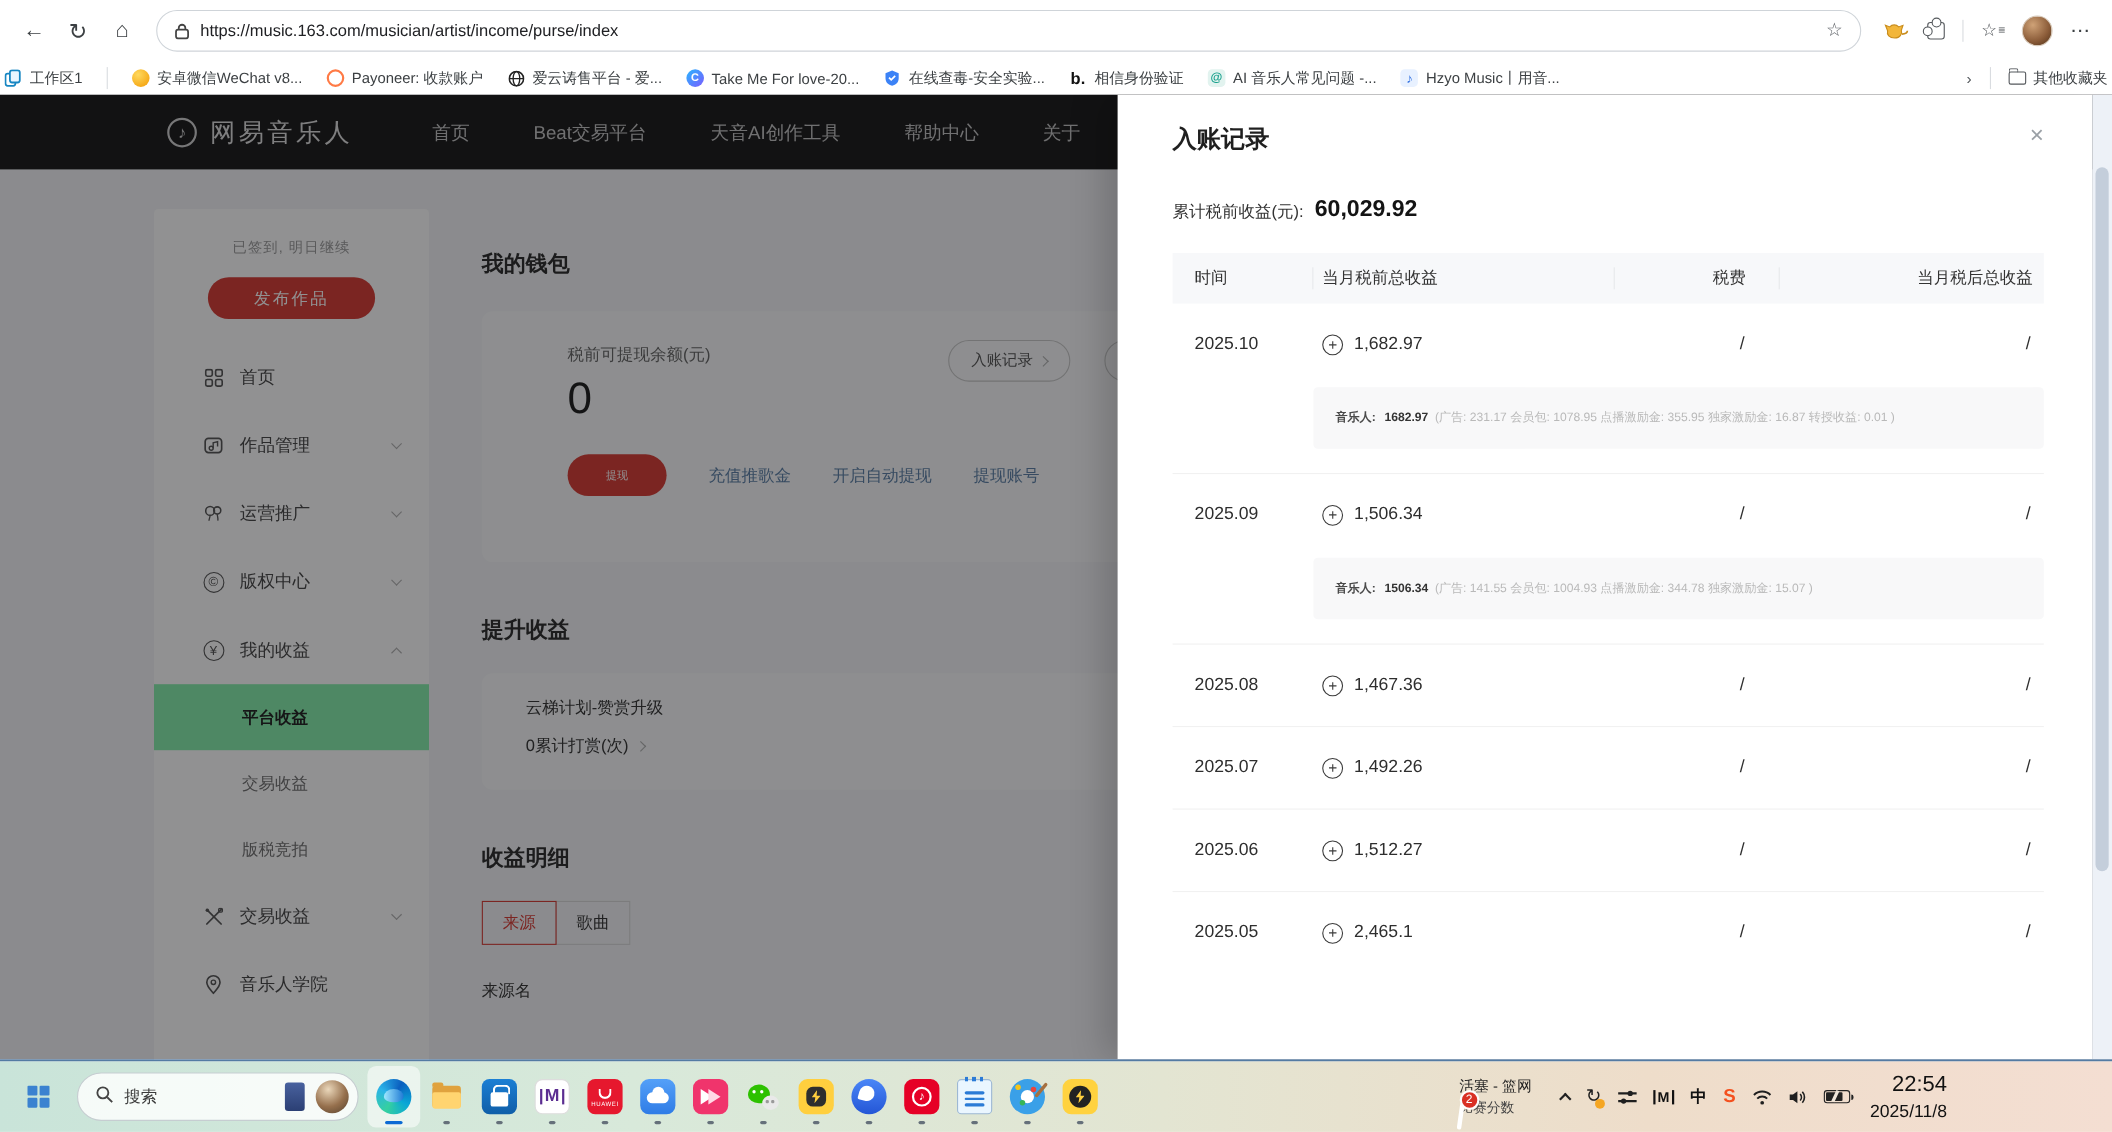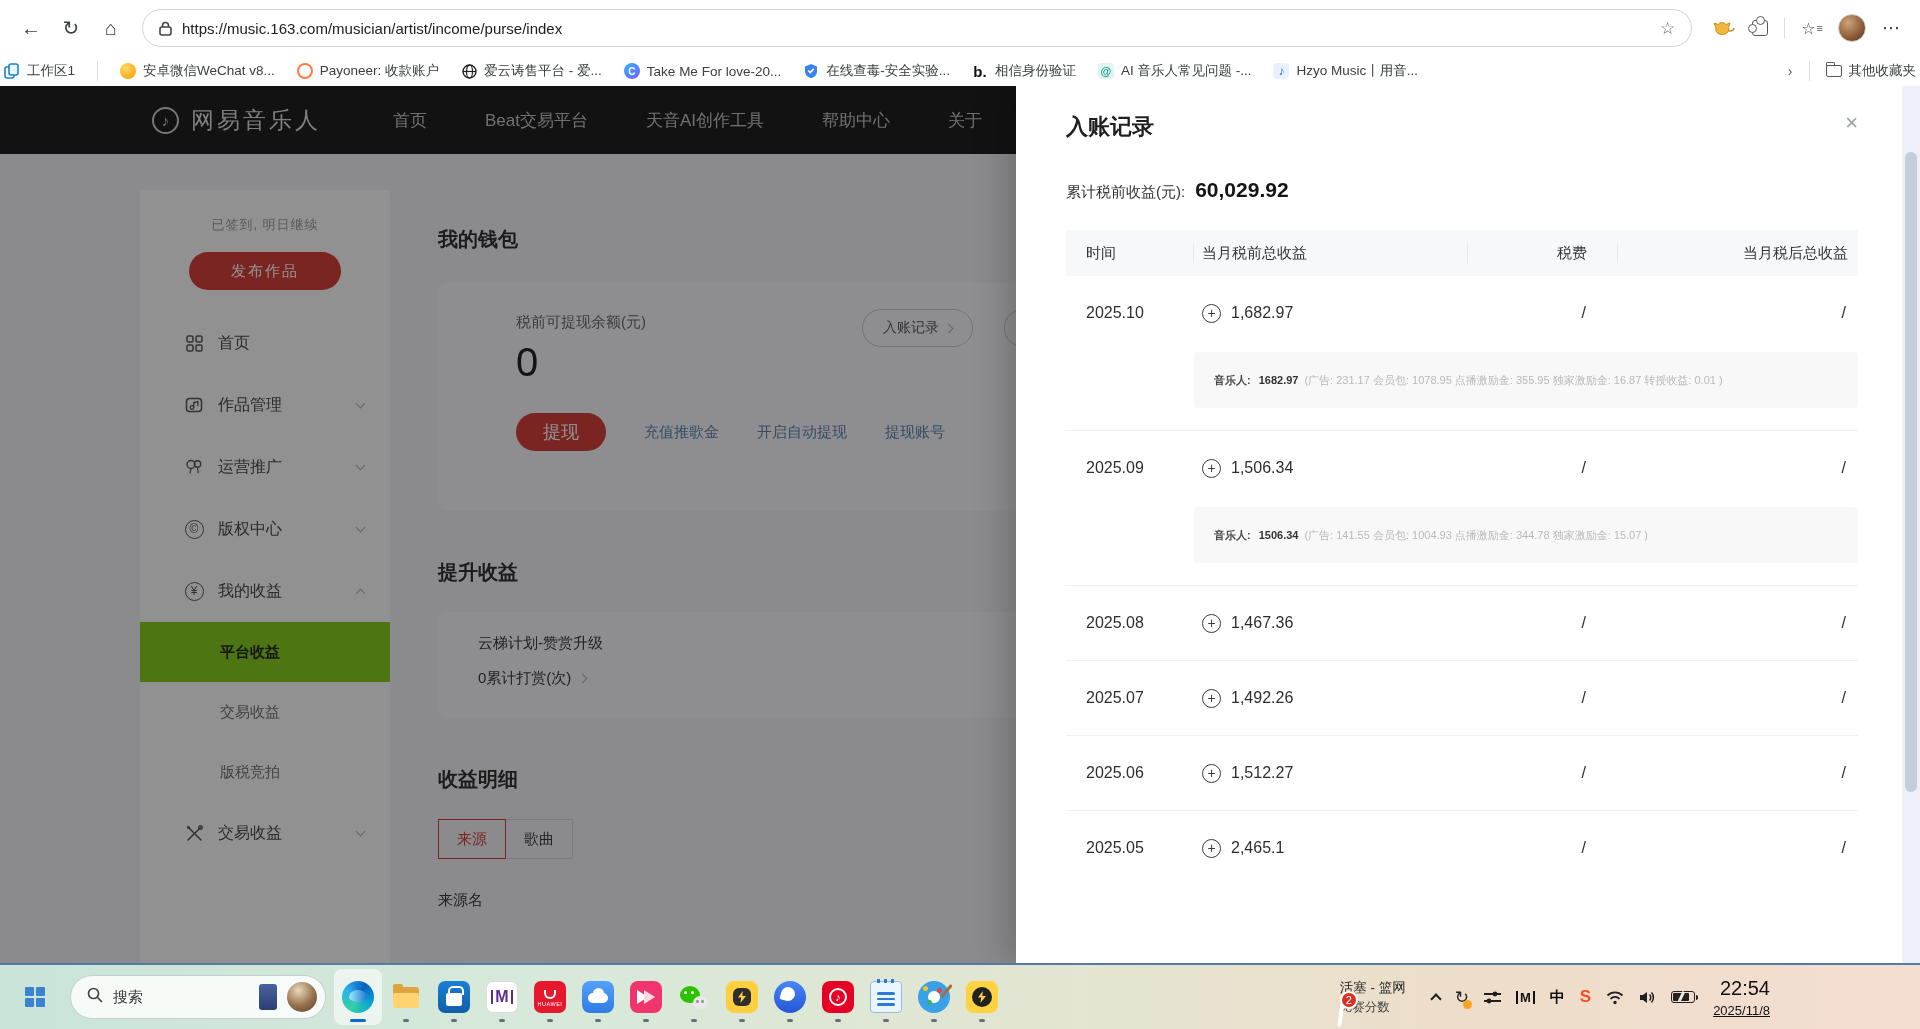--- a/index.html
+++ b/index.html
@@ -56,31 +56,31 @@
   
   .sidecard{position:absolute;left:140px;top:104px;bottom:0;width:250px;background:#fff;border-radius:4px 4px 0 0;}
   .signin{text-align:center;padding-top:26px;font-size:13px;color:#9b9b9b;letter-spacing:1px;}
   .pubbtn{margin:18px auto 0;width:152px;height:38px;background:var(--red);border-radius:19px;color:#fff;font-size:15px;display:flex;align-items:center;justify-content:center;letter-spacing:2px;cursor:pointer;}
   .menu{margin-top:22px;}
   .mitem{height:62px;display:flex;align-items:center;padding:0 26px 0 44px;font-size:16px;color:#454545;cursor:pointer;}
   .mico{width:20px;height:20px;margin-right:14px;display:flex;align-items:center;justify-content:center;color:#555;font-size:16px;flex:none;}
   .chev{width:7px;height:7px;border-right:1.5px solid #b0b0b0;border-bottom:1.5px solid #b0b0b0;transform:rotate(45deg);margin-left:auto;margin-top:-3px;}
   .chev.up{transform:rotate(-135deg);margin-top:4px;}
   .msub{height:60px;display:flex;align-items:center;padding-left:80px;font-size:15px;color:#707070;cursor:pointer;}
-  .msub.active{background:#84cc16;color:#1f1f1f;font-weight:bold;}
+  .msub.active{background:#86efac;color:#1f1f1f;font-weight:bold;}
   .circ{width:19px;height:19px;border:1.4px solid #555;border-radius:50%;display:flex;align-items:center;justify-content:center;font-size:12px;}
 
   
   .maincol{position:absolute;left:438px;top:104px;right:0;bottom:0;}
   .h1{font-size:20px;font-weight:bold;color:#2b2b2b;margin-top:36px;}
   .walletcard{margin-top:30px;height:228px;background:#f9fafb;border-radius:10px;position:relative;padding:30px 0 0 78px;}
   .ballabel{font-size:15px;color:#666;}
   .balval{font-size:40px;color:#1d1d1d;margin-top:8px;font-weight:400;}
   .wactions{margin-top:28px;display:flex;align-items:center;gap:38px;}
-  .withdraw{width:90px;height:38px;background:var(--red);border-radius:19px;color:#fff;font-size:18px;display:flex;align-items:center;justify-content:center;cursor:pointer;}
+  .withdraw{width:90px;height:38px;background:var(--red);border-radius:19px;color:#fff;font-size:10px;display:flex;align-items:center;justify-content:center;cursor:pointer;}
   .wlink{font-size:15px;color:var(--link);cursor:pointer;}
   .pill-records{position:absolute;left:424px;top:26px;height:38px;border:1px solid #c8c8c8;border-radius:19px;padding:0 20px;display:flex;align-items:center;gap:6px;color:#555;font-size:14px;cursor:pointer;background:transparent;}
   .pill-records .chev{transform:rotate(-45deg);margin:0;}
   .pill-ghost{position:absolute;left:566px;top:26px;width:150px;height:38px;border:1px solid #c8c8c8;border-radius:19px;}
   .h2{font-size:20px;font-weight:bold;color:#2b2b2b;margin-top:48px;}
   .boostcard{margin-top:26px;height:106px;background:#f9fafb;border-radius:10px;padding:22px 40px;}
   .boostline1{font-size:15px;color:#333;}
   .boostline2{margin-top:16px;font-size:15px;color:#333;display:flex;align-items:center;gap:8px;}
   .boostline2 .chev{margin:0;transform:rotate(-45deg);}
   .tabs{margin-top:26px;display:flex;}
@@ -195,21 +195,21 @@
   .syncdot{position:absolute;right:-3px;bottom:-1px;width:9px;height:9px;border-radius:50%;background:#f5a623;}
   .mglyph{font-weight:bold;font-size:13px;color:#111;border-left:2px solid #111;border-right:2px solid #111;padding:0 2px;line-height:13px;}
   .ime{font-size:15px;font-weight:bold;color:#111;}
   .sogou{font-size:17px;font-weight:bold;color:#f4501e;}
   .batt{width:24px;height:12px;border:1.6px solid #222;border-radius:3px;position:relative;}
   .batt::after{content:"";position:absolute;right:-4px;top:2.5px;width:2.5px;height:5px;background:#222;border-radius:0 2px 2px 0;}
   .batt i{position:absolute;left:1px;top:1px;bottom:1px;width:70%;background:#222;border-radius:1px;}
   .batt b{position:absolute;left:8px;top:-1px;width:3px;height:11px;background:#efe6da;transform:rotate(25deg);}
   .clock{margin-left:18px;margin-right:138px;text-align:right;line-height:1.35;cursor:pointer;}
   .clock .t{font-size:20px;color:#111;}
-  .clock .d{font-size:13px;color:#111;text-decoration:underline;}
+  .clock .d{font-size:16px;color:#111;}
 </style>
 </head>
 <body>
 
 <div class="screen">
 
   <div class="chrome">
     <div class="cbtn">←</div>
     <div class="cbtn">↻</div>
     <div class="cbtn">⌂</div>
@@ -385,20 +385,29 @@
           <span class="mico">
             <svg width="17" height="17" viewBox="0 0 17 17">
                 <line x1="2" y1="2" x2="15" y2="15" stroke="#555" stroke-width="1.6" stroke-linecap="round"></line>
                 <line x1="15" y1="2" x2="2" y2="15" stroke="#555" stroke-width="1.6" stroke-linecap="round"></line>
                 <circle cx="2.5" cy="2.5" r="1.6" fill="#555"></circle>
                 <rect x="12.8" y="0.8" width="3.4" height="3.4" rx="1" fill="none" stroke="#555" stroke-width="1.2"></rect>
               </svg>
           </span>
           <span>交易收益</span>
           <span class="chev"></span>
+        </div>
+        <div class="mitem">
+          <span class="mico">
+            <svg width="16" height="18" viewBox="0 0 16 18">
+                <path d="M8 1 a6 6 0 0 1 6 6 c0 4-4 7.5-6 10 -2-2.5-6-6-6-10 a6 6 0 0 1 6-6z" fill="none" stroke="#555" stroke-width="1.5"></path>
+                <circle cx="8" cy="7" r="2" fill="none" stroke="#555" stroke-width="1.3"></circle>
+              </svg>
+          </span>
+          <span>音乐人学院</span>
         </div>
       </div>
     </aside>
 
     <main class="maincol">
       <div class="h1">我的钱包</div>
       <div class="walletcard">
         <div class="ballabel">税前可提现余额(元)</div>
         <div class="balval">0</div>
         <div class="wactions">

